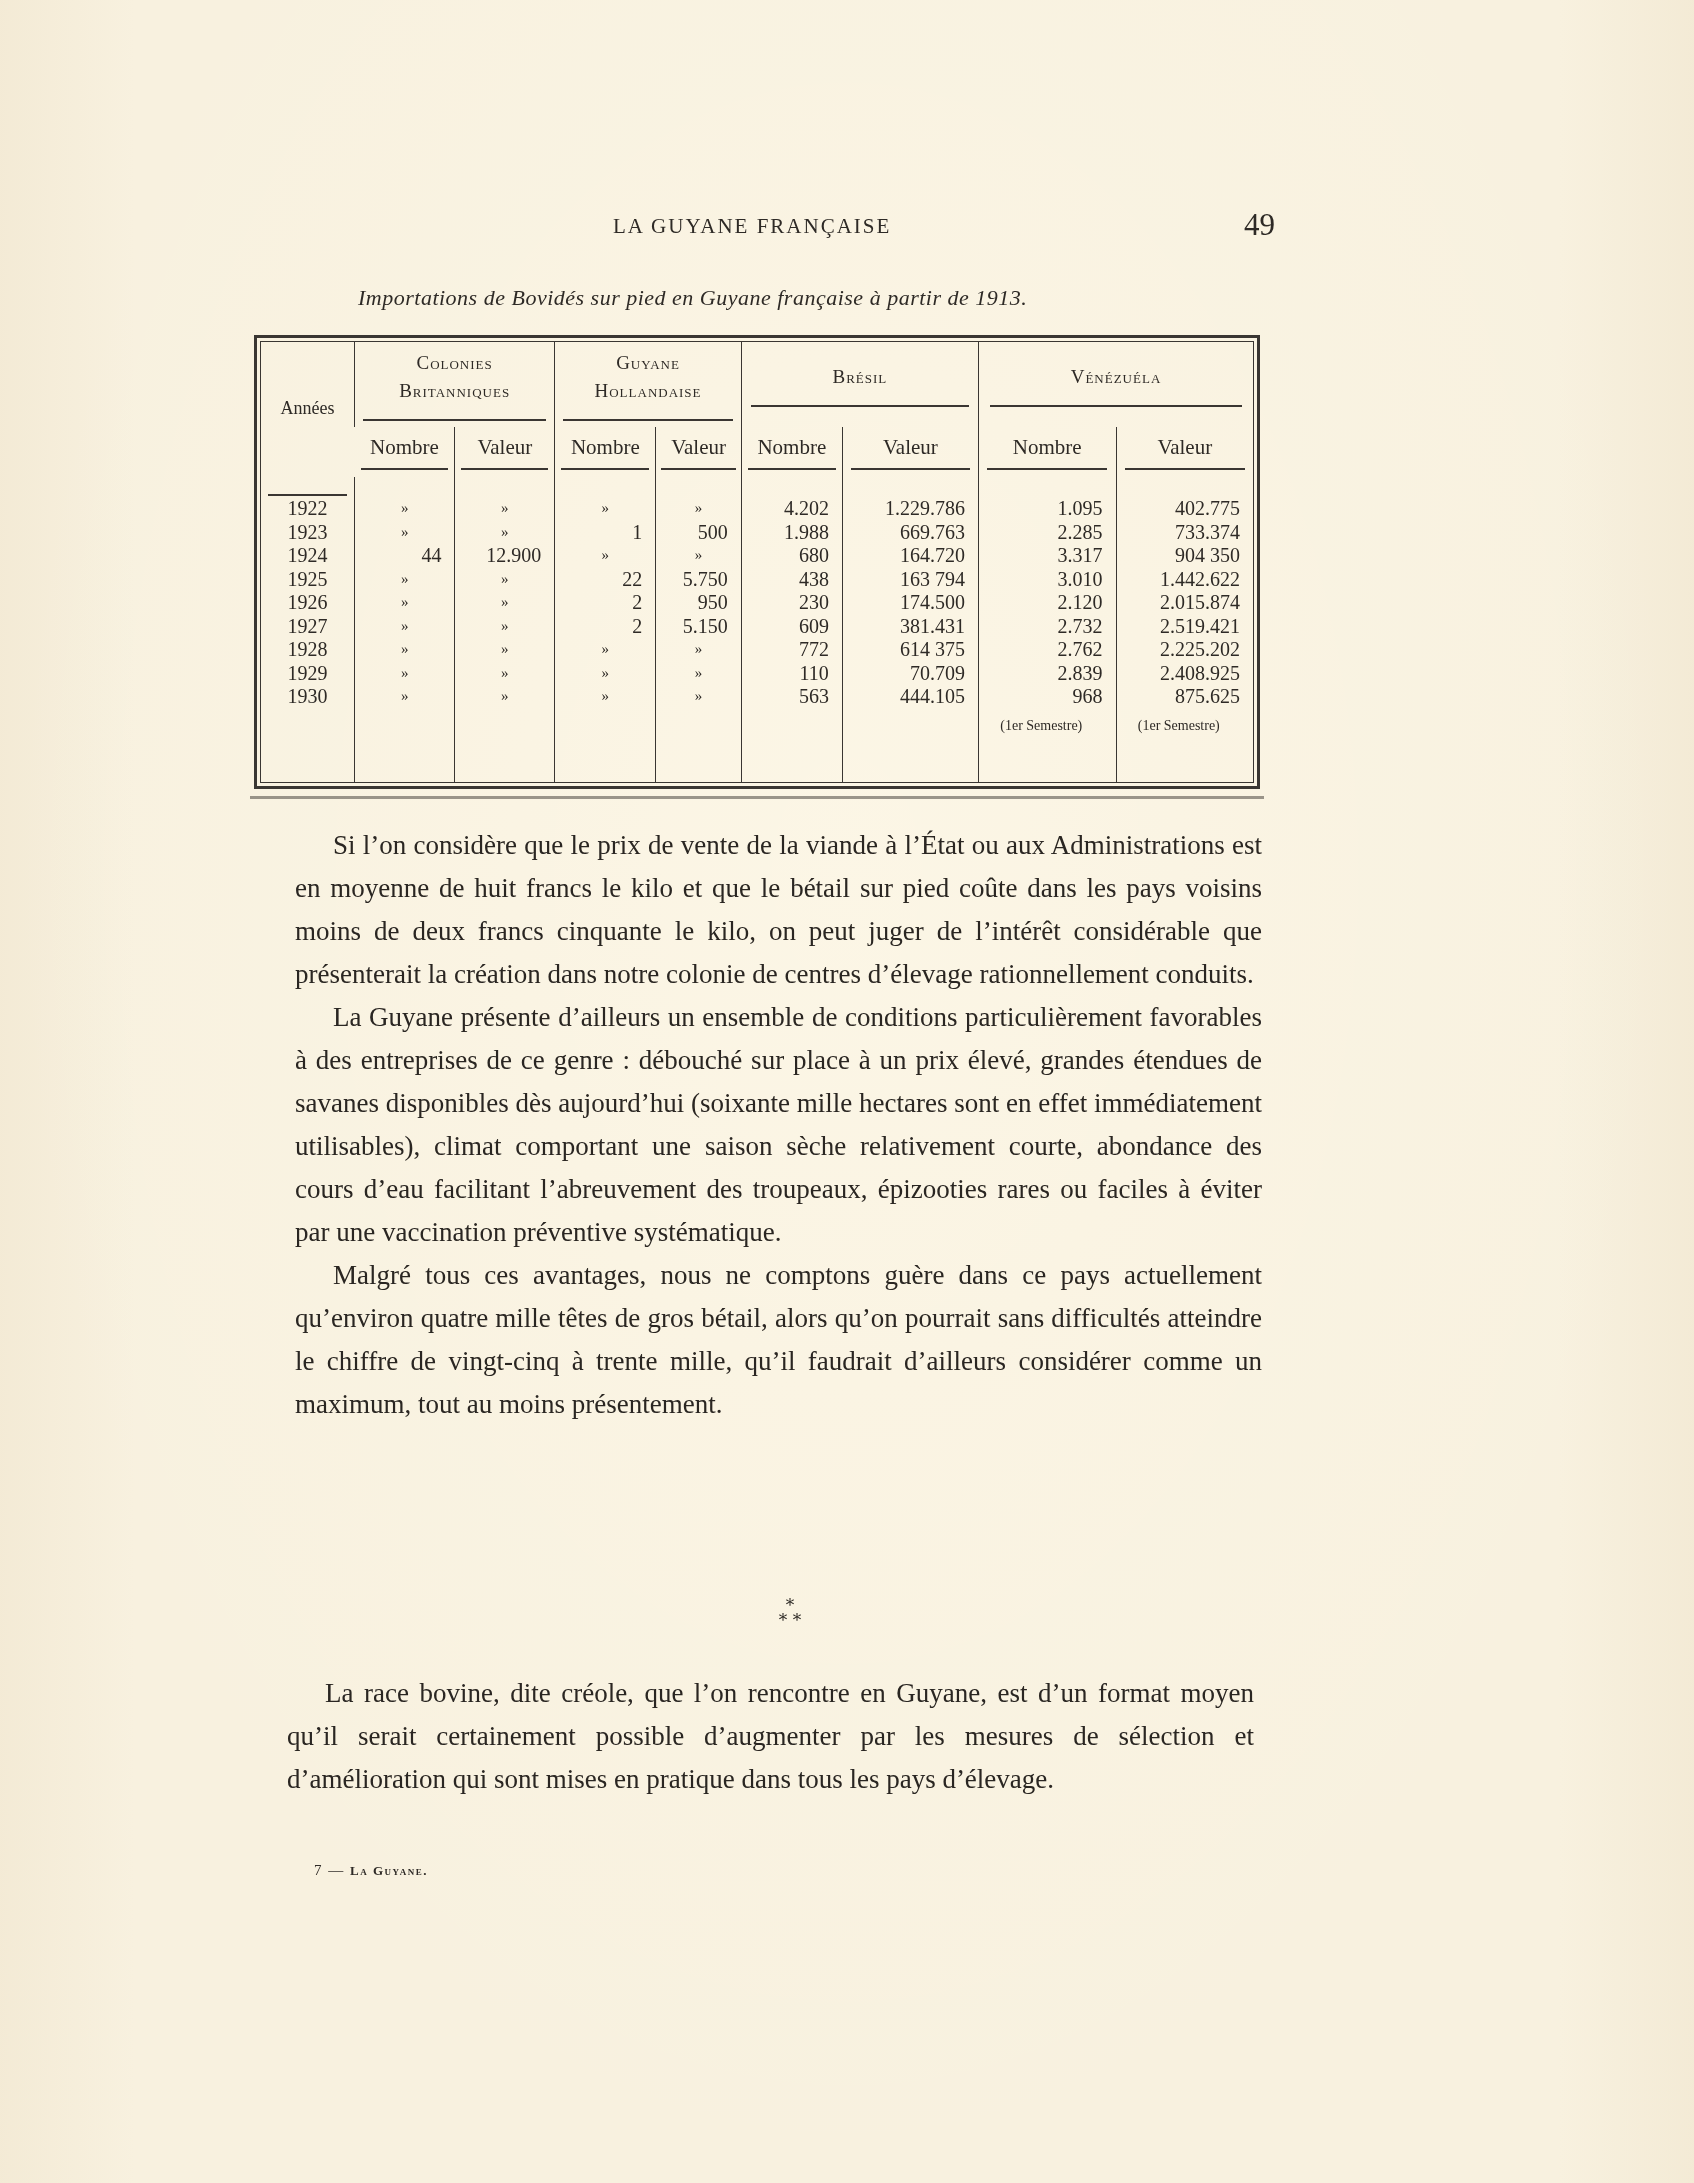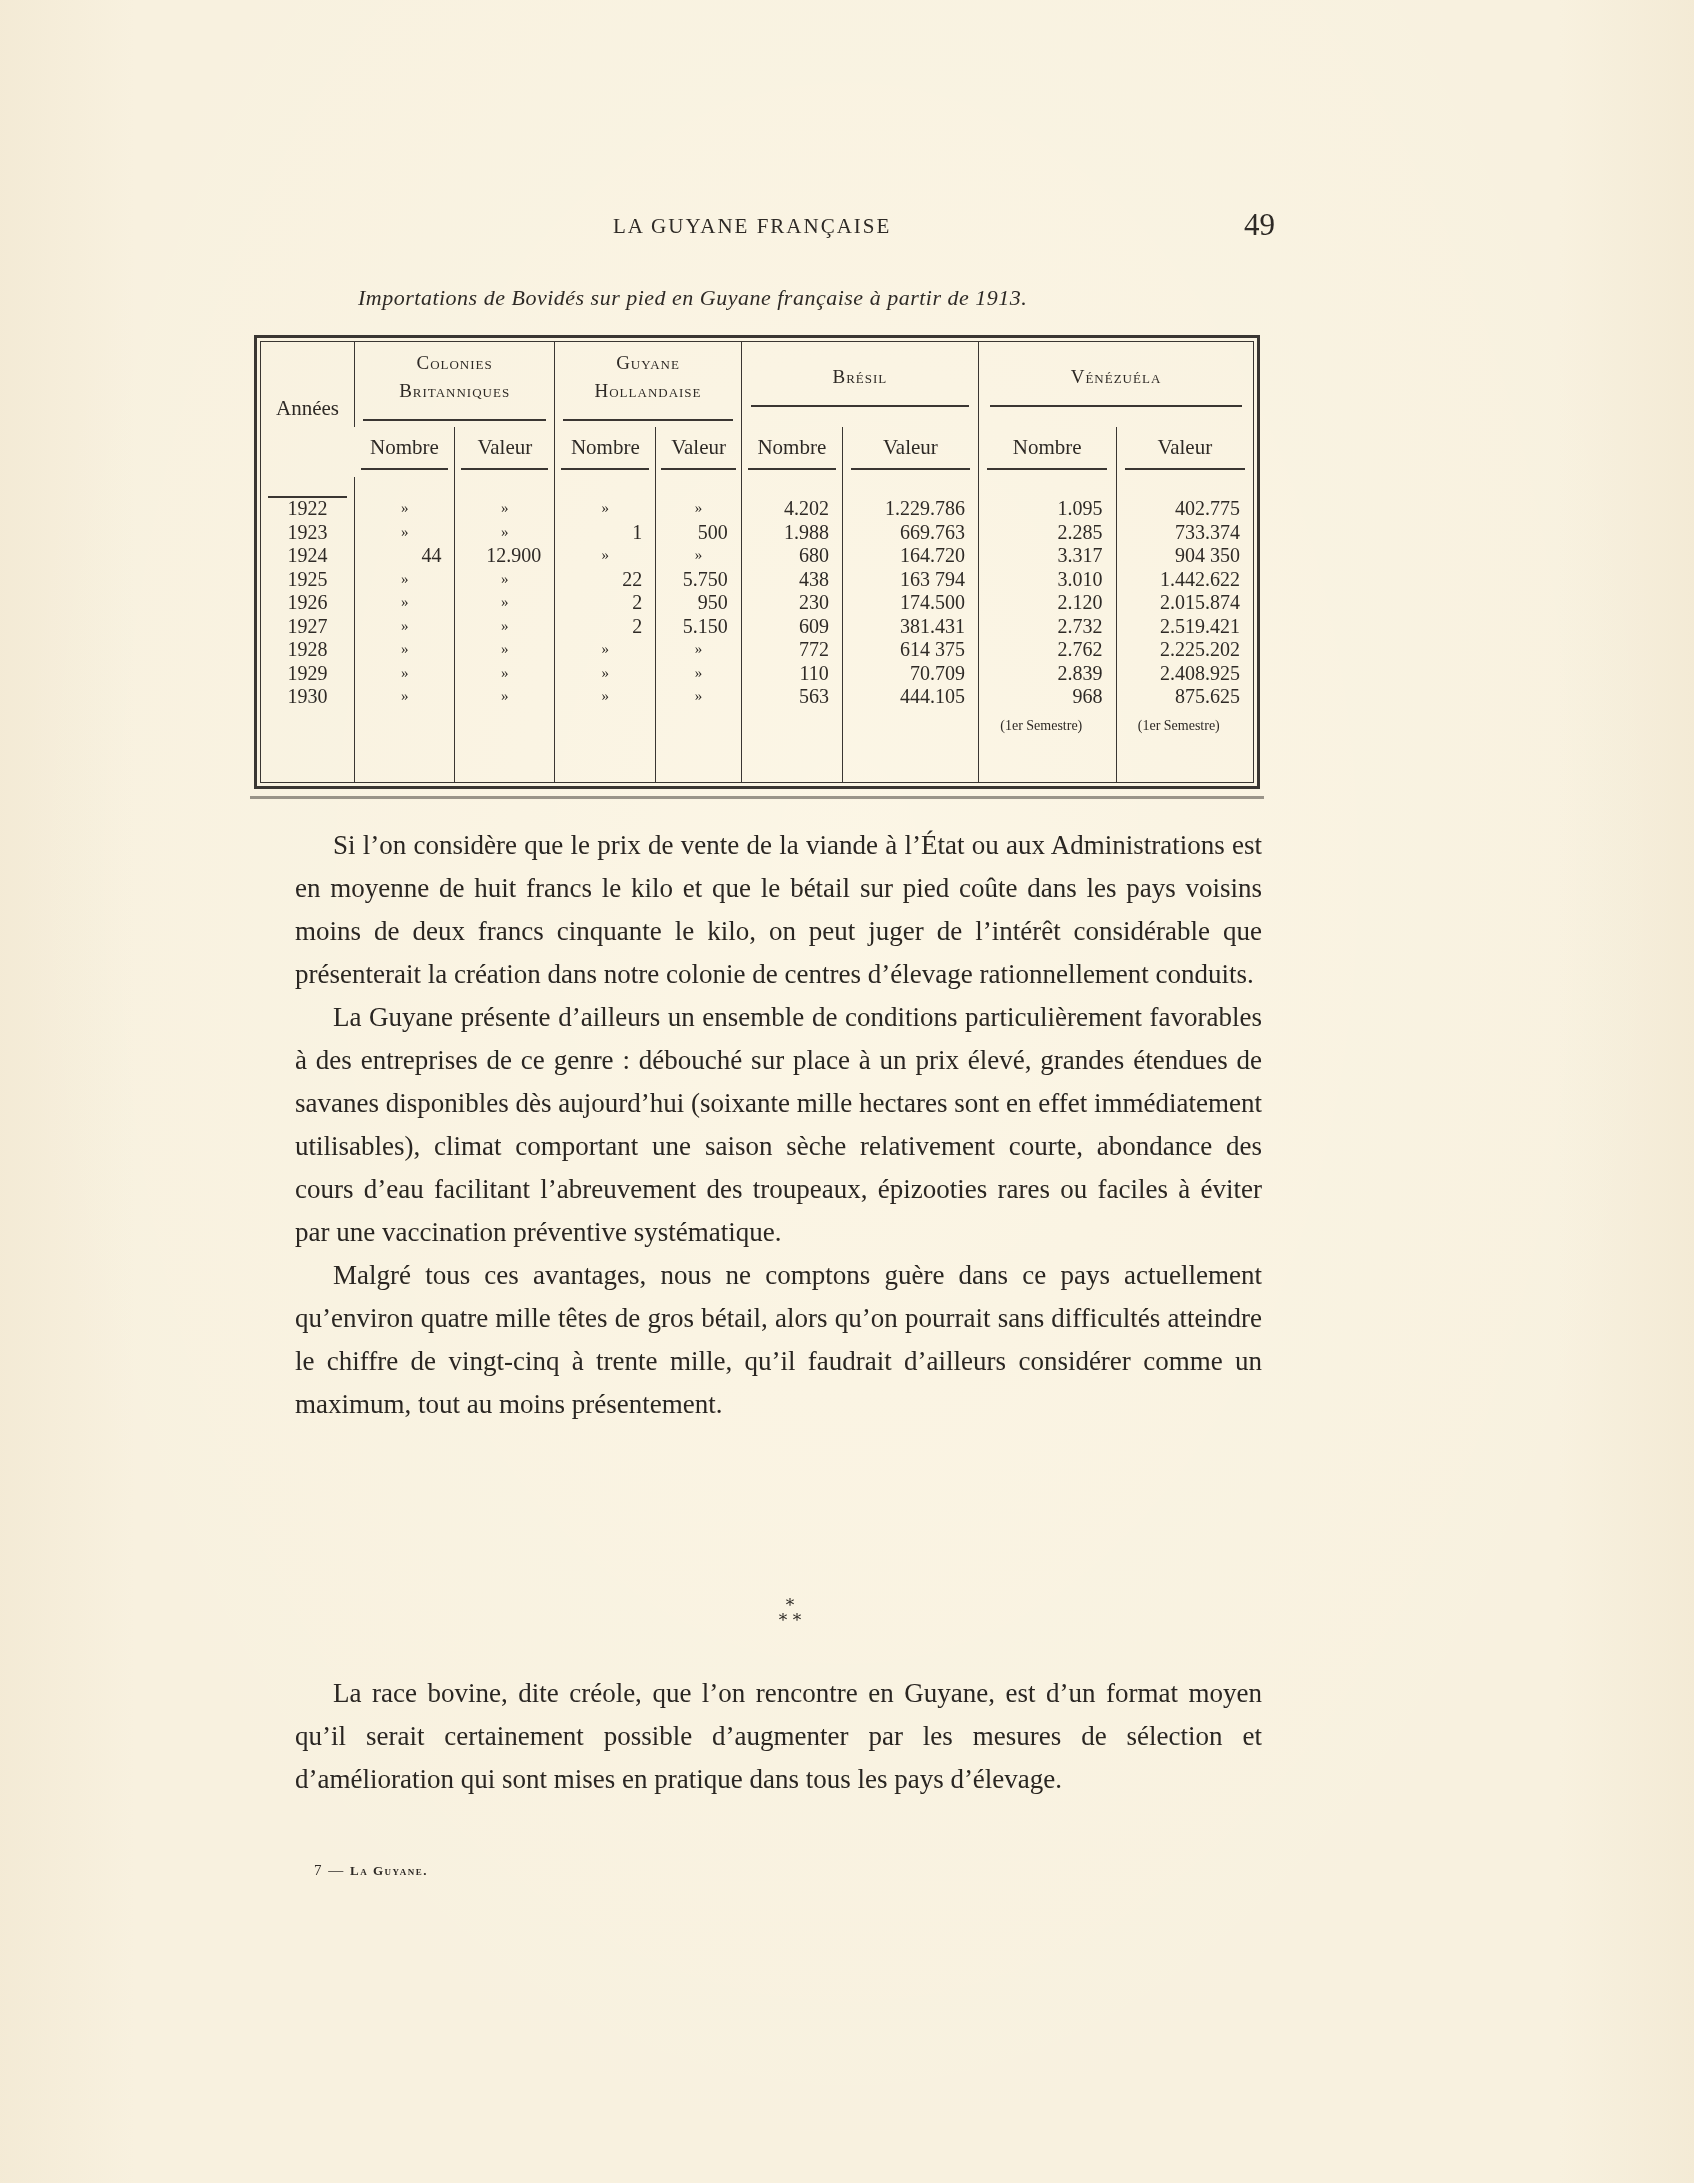--- a/index.html
+++ b/index.html
@@ -65,21 +65,21 @@
   table.imports th:first-child, table.imports td:first-child { border-left: none; }
   .th-group {
     height: 85px; font-size: 19px; line-height: 28px;
     font-variant: small-caps; letter-spacing: 1px;
     vertical-align: middle;
   }
   .th-group span.rule {
     display: block; margin: 14px auto 0; width: 92%;
     border-top: 2px solid #3a3632;
   }
-  .th-annees { font-size: 21px; width: 93px; }
+  .th-annees { font-size: 18px; width: 93px; }
   .th-annees .rule { display:block; width: 86%; margin: 0 auto; border-top: 2px solid #3a3632; position: relative; top: 75px; }
   .th-sub { height: 50px; font-size: 21px; }
   .th-sub .rule { display:block; width: 88%; margin: 8px auto 0; border-top: 2px solid #3a3632; }
   tr.data-row td {
     font-size: 20px; height: 23.5px; line-height: 23.5px;
     text-align: right; padding-right: 13px;
     font-family: "Liberation Serif", serif;
   }
   tr.data-row td.year { text-align: center; padding-right: 0; }
   tr.data-row td.dash { text-align: center; padding-right: 0; font-size: 15px; }
@@ -97,21 +97,21 @@
     font-size: 27px; line-height: 43px;
     text-align: justify; color: #2a2622;
   }
   .body-text p { margin: 0; text-indent: 38px; }
   .asterism {
     position: absolute; left: 760px; top: 1598px;
     width: 60px; text-align: center;
     font-size: 17px; line-height: 15px; color: #2a2622;
   }
   .body-text-2 {
-    position: absolute; left: 295px; top: 1672px;
+    position: absolute; left: 287px; top: 1672px;
     width: 967px;
     font-family: "Liberation Serif", serif;
     font-size: 27px; line-height: 43px;
     text-align: justify; color: #2a2622;
   }
   .body-text-2 p { margin: 0; text-indent: 38px; }
   .signature {
     position: absolute; left: 314px; top: 1862px;
     font-family: "Liberation Serif", serif;
     font-size: 15px; letter-spacing: 1.5px; color: #2e2a26;

